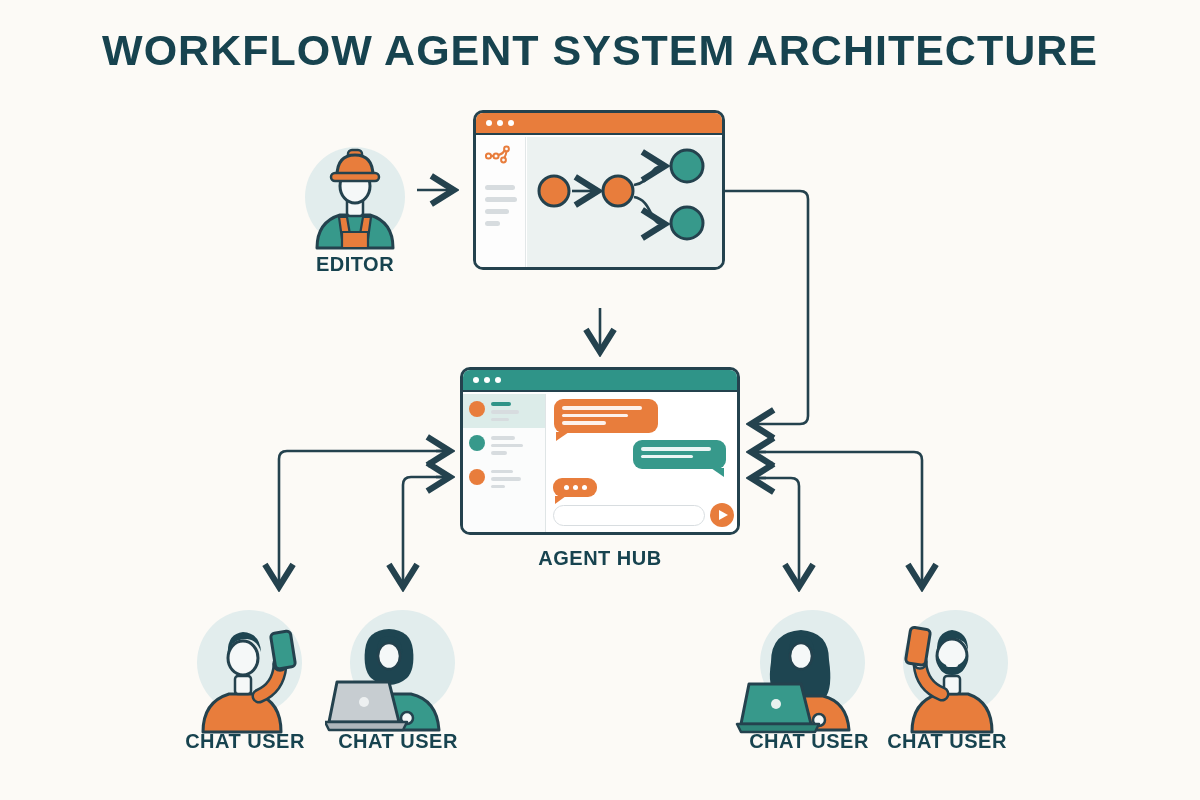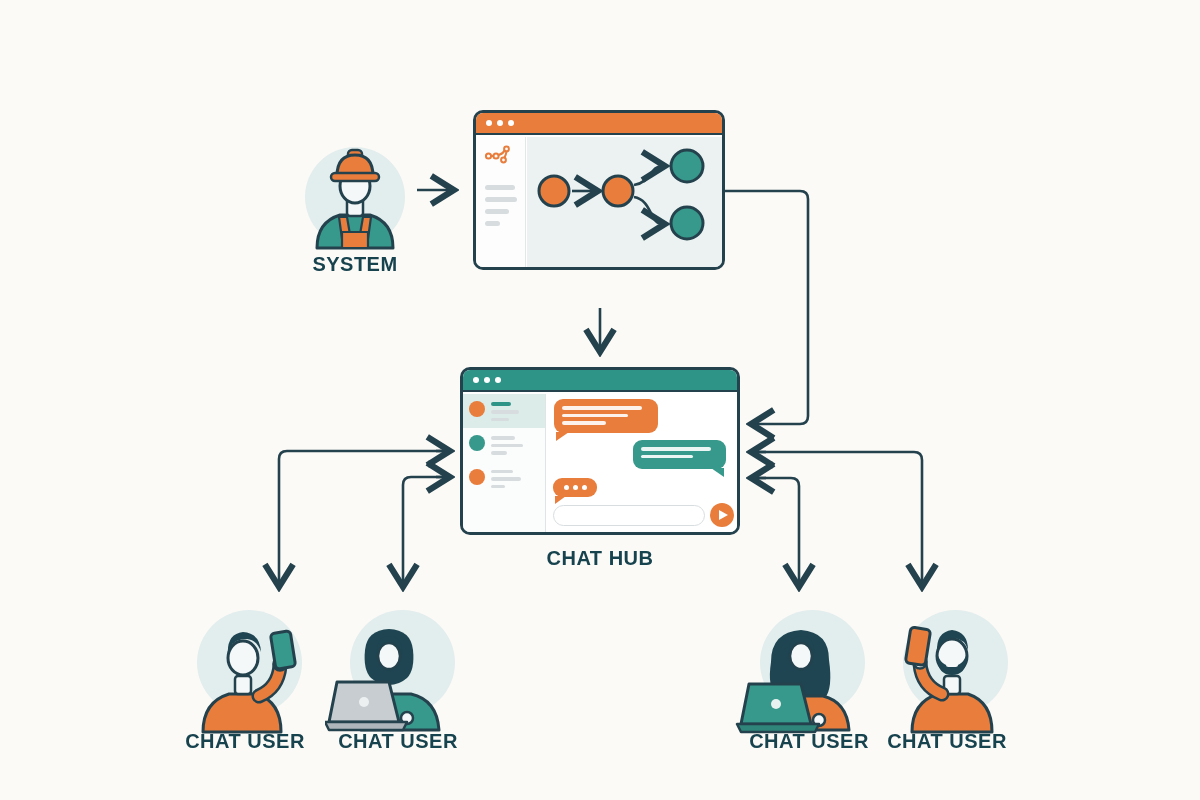--- a/index.html
+++ b/index.html
@@ -72,36 +72,37 @@
   #wires{position:absolute;inset:0;pointer-events:none;z-index:6;}
   .conn{fill:none;stroke:var(--outline);stroke-width:2.6px;}
   .connhead{fill:none;stroke:var(--outline);stroke-width:2.2px;}
   .wfnode{stroke:var(--outline);stroke-width:3px;}
 </style>
 </head>
 <body>
 
 <div class="stage">
 
+  <div class="title">WORKFLOW AGENT SYSTEM ARCHITECTURE</div>
 
   <div class="person" style="left:295px;top:140px;width:120px;height:115px;">
     <div class="p-circle" style="left:10px;top:7px;width:100px;height:100px;"></div>
     <svg viewBox="0 0 120 115">
       <path class="f-teal ol" stroke-width="3" d="M22 108 Q22 82 45 75 L75 75 Q98 82 98 108 Z"></path>
       <path class="f-orange ol" stroke-width="2.2" d="M44 77 L52 77 L57 106 L48 106 Z"></path>
       <path class="f-orange ol" stroke-width="2.2" d="M76 77 L68 77 L63 106 L72 106 Z"></path>
       <rect class="f-orange ol" stroke-width="2.2" x="47" y="92" width="26" height="16"></rect>
       <rect class="f-skin ol" stroke-width="2.5" x="52" y="58" width="16" height="18" rx="3"></rect>
       <ellipse class="f-skin ol" stroke-width="3" cx="60" cy="46" rx="15" ry="17"></ellipse>
       <rect class="f-orange ol" stroke-width="2.5" x="53" y="10" width="14" height="11" rx="4"></rect>
       <path class="f-orange ol" stroke-width="3" d="M42 36 Q42 15 60 15 Q78 15 78 36 Z"></path>
       <rect class="f-orange ol" stroke-width="2.5" x="36" y="33" width="48" height="8" rx="4"></rect>
     </svg>
   </div>
-  <div class="node-label" style="left:285px;top:253px;width:140px;">SYSTEM</div>
+  <div class="node-label" style="left:285px;top:253px;width:140px;">EDITOR</div>
 
   <div class="window" id="editor">
     <div class="win-header orange">
       <span class="dot"></span>
       <span class="dot"></span>
       <span class="dot"></span>
     </div>
     <div class="ed-sidebar">
       <svg viewBox="0 0 30 20" style="position:absolute;left:8px;top:8px;width:30px;height:20px;">
         <g fill="none" stroke="#E87D3C" stroke-width="2" stroke-linecap="round">
@@ -170,21 +171,21 @@
         <span class="tdot"></span>
           <span class="tdot"></span>
           <span class="tdot"></span>
       </div>
       <div class="input-pill" style="left:6px;top:111px;width:152px;height:21px;"></div>
       <div class="send-btn" style="left:163px;top:109px;">
         <span class="send-tri"></span>
       </div>
     </div>
   </div>
-  <div class="node-label" style="left:500px;top:547px;width:200px;">CHAT HUB</div>
+  <div class="node-label" style="left:500px;top:547px;width:200px;">AGENT HUB</div>
 
   <div class="person" style="left:185px;top:602px;width:130px;height:135px;">
     <div class="p-circle" style="left:12px;top:8px;width:105px;height:105px;"></div>
     <svg viewBox="0 0 130 135">
       <path class="f-orange ol" stroke-width="3" d="M18 130 Q18 100 44 92 L72 92 Q96 100 96 130 Z"></path>
       <rect class="f-skin ol" stroke-width="2.5" x="50" y="74" width="16" height="18" rx="3"></rect>
       <ellipse class="f-skin ol" stroke-width="3" cx="58" cy="56" rx="15" ry="17"></ellipse>
       <path class="f-ink" d="M43 54 Q41 32 58 30 Q75 31 76 50 Q72 38 62 37 Q49 37 46 45 Q44 48 43 54 Z"></path>
       <path d="M74 94 Q93 86 95 64" fill="none" stroke="var(--outline)" stroke-width="15" stroke-linecap="round"></path>
       <path d="M74 94 Q93 86 95 64" fill="none" stroke="var(--orange)" stroke-width="10" stroke-linecap="round"></path>

